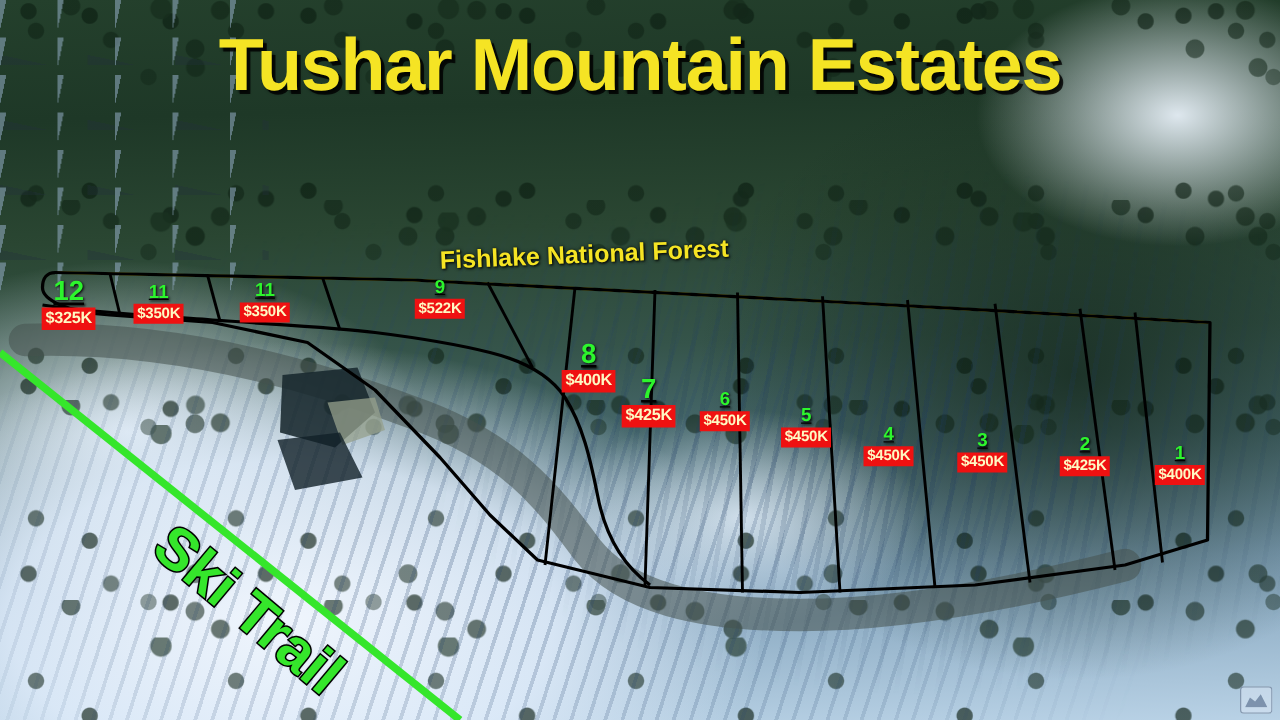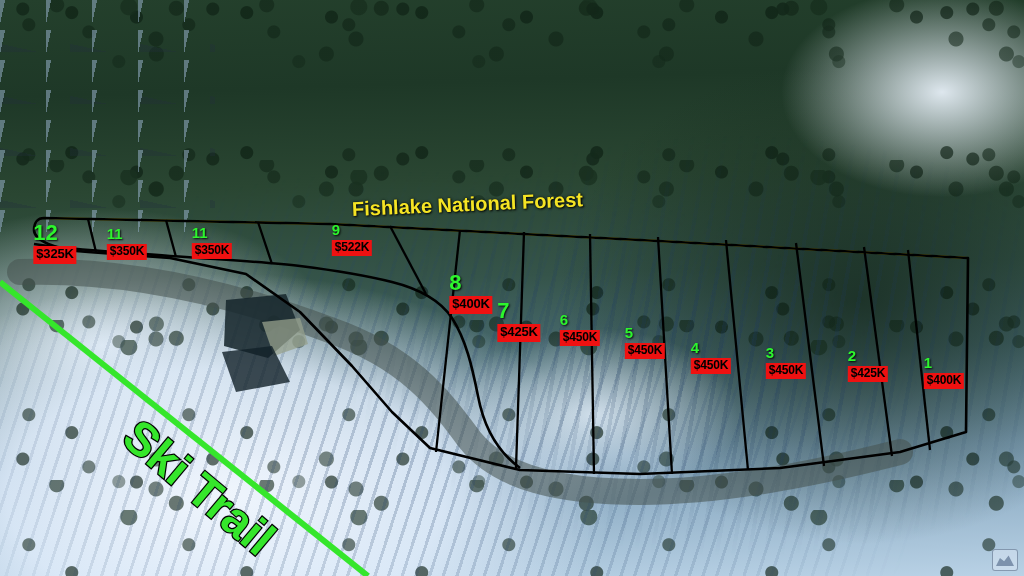--- a/index.html
+++ b/index.html
@@ -147,35 +147,37 @@
     white-space: nowrap;
     -webkit-text-stroke: 2.4px #000;
     paint-order: stroke fill;
     text-shadow: 0 0 2px rgba(0,0,0,.9);
   }
 
   
   .lot-marker {
     position: absolute;
     transform: translateX(-50%);
-    white-space: nowrap;
+    text-align: center;
+    white-space: nowrap;
+    text-decoration: underline;
   }
   .lot-number {
     display: block;
     color: #2df52d;
     font-size: 15px;
     font-weight: bold;
     line-height: 1;
     text-shadow: 1px 1px 2px rgba(0,0,0,.9);
   }
   .lot-price {
     display: inline-block;
     margin-top: 2px;
     background: #ef1111;
-    color: #000000;
+    color: #fef9c3;
     font-size: 12px;
     font-weight: bold;
     line-height: 1.12;
     padding: 1px 3px 2px 3px;
     letter-spacing: -.2px;
   }
   .lot-marker.big .lot-number { font-size: 22px; }
   .lot-marker.big .lot-price  { font-size: 13px; }
 
   
@@ -245,20 +247,21 @@
       <line x1="658" y1="237" x2="672" y2="474"></line>
       <line x1="726" y1="240" x2="748" y2="470"></line>
       <line x1="796" y1="243" x2="824" y2="466"></line>
       <line x1="864" y1="247" x2="892" y2="456"></line>
       <line x1="908" y1="250" x2="930" y2="450"></line>
     </g>
 
     <line x1="0" y1="282" x2="368" y2="576" stroke="#35e62b" stroke-width="6"></line>
   </svg>
 
+  <div class="title-text">Tushar Mountain Estates</div>
 
   <div class="forest-label">Fishlake National Forest</div>
 
   <div class="ski-trail-label">Ski Trail</div>
 
   <div id="lot-layer">
       <div class="lot-marker" style="left: 944px; top: 355px;"><span class="lot-number">1</span><span class="lot-price">$400K</span></div>
       <div class="lot-marker" style="left: 868px; top: 348px;"><span class="lot-number">2</span><span class="lot-price">$425K</span></div>
       <div class="lot-marker" style="left: 786px; top: 345px;"><span class="lot-number">3</span><span class="lot-price">$450K</span></div>
       <div class="lot-marker" style="left: 711px; top: 340px;"><span class="lot-number">4</span><span class="lot-price">$450K</span></div>

